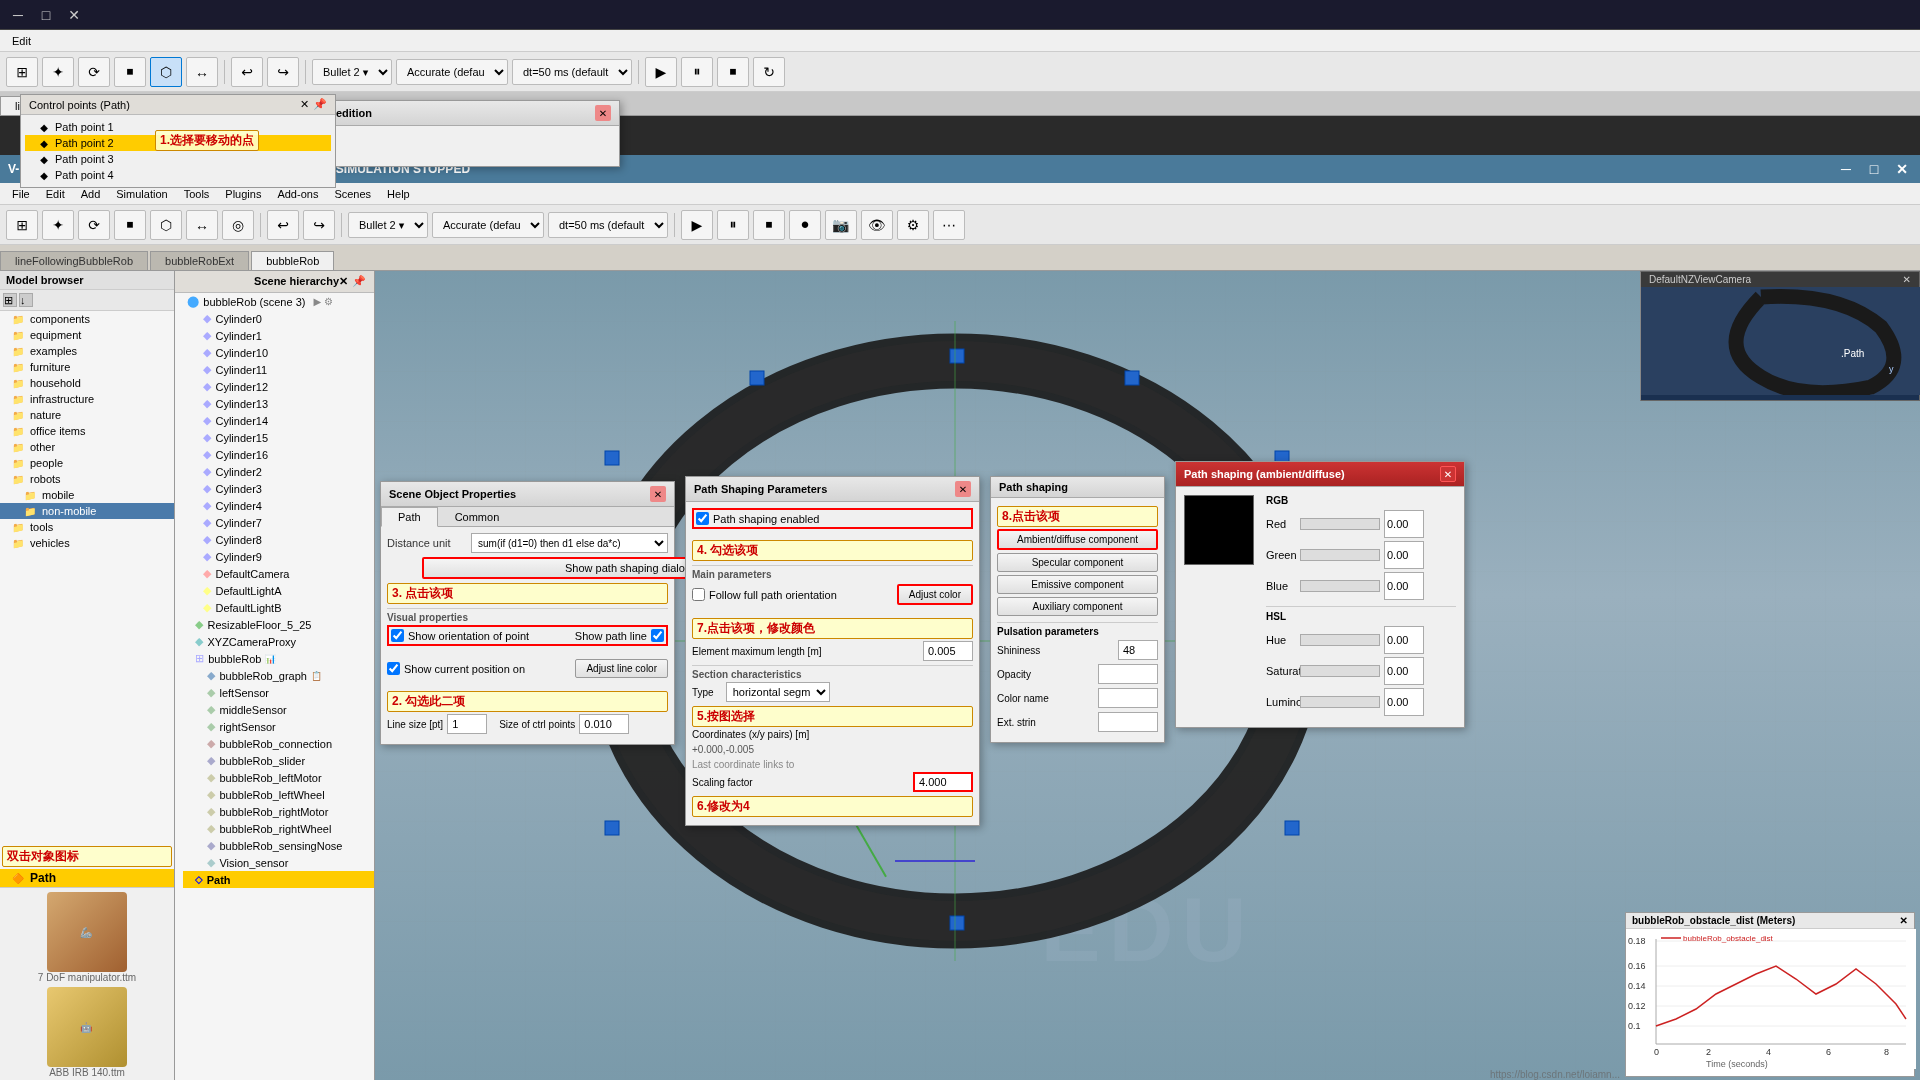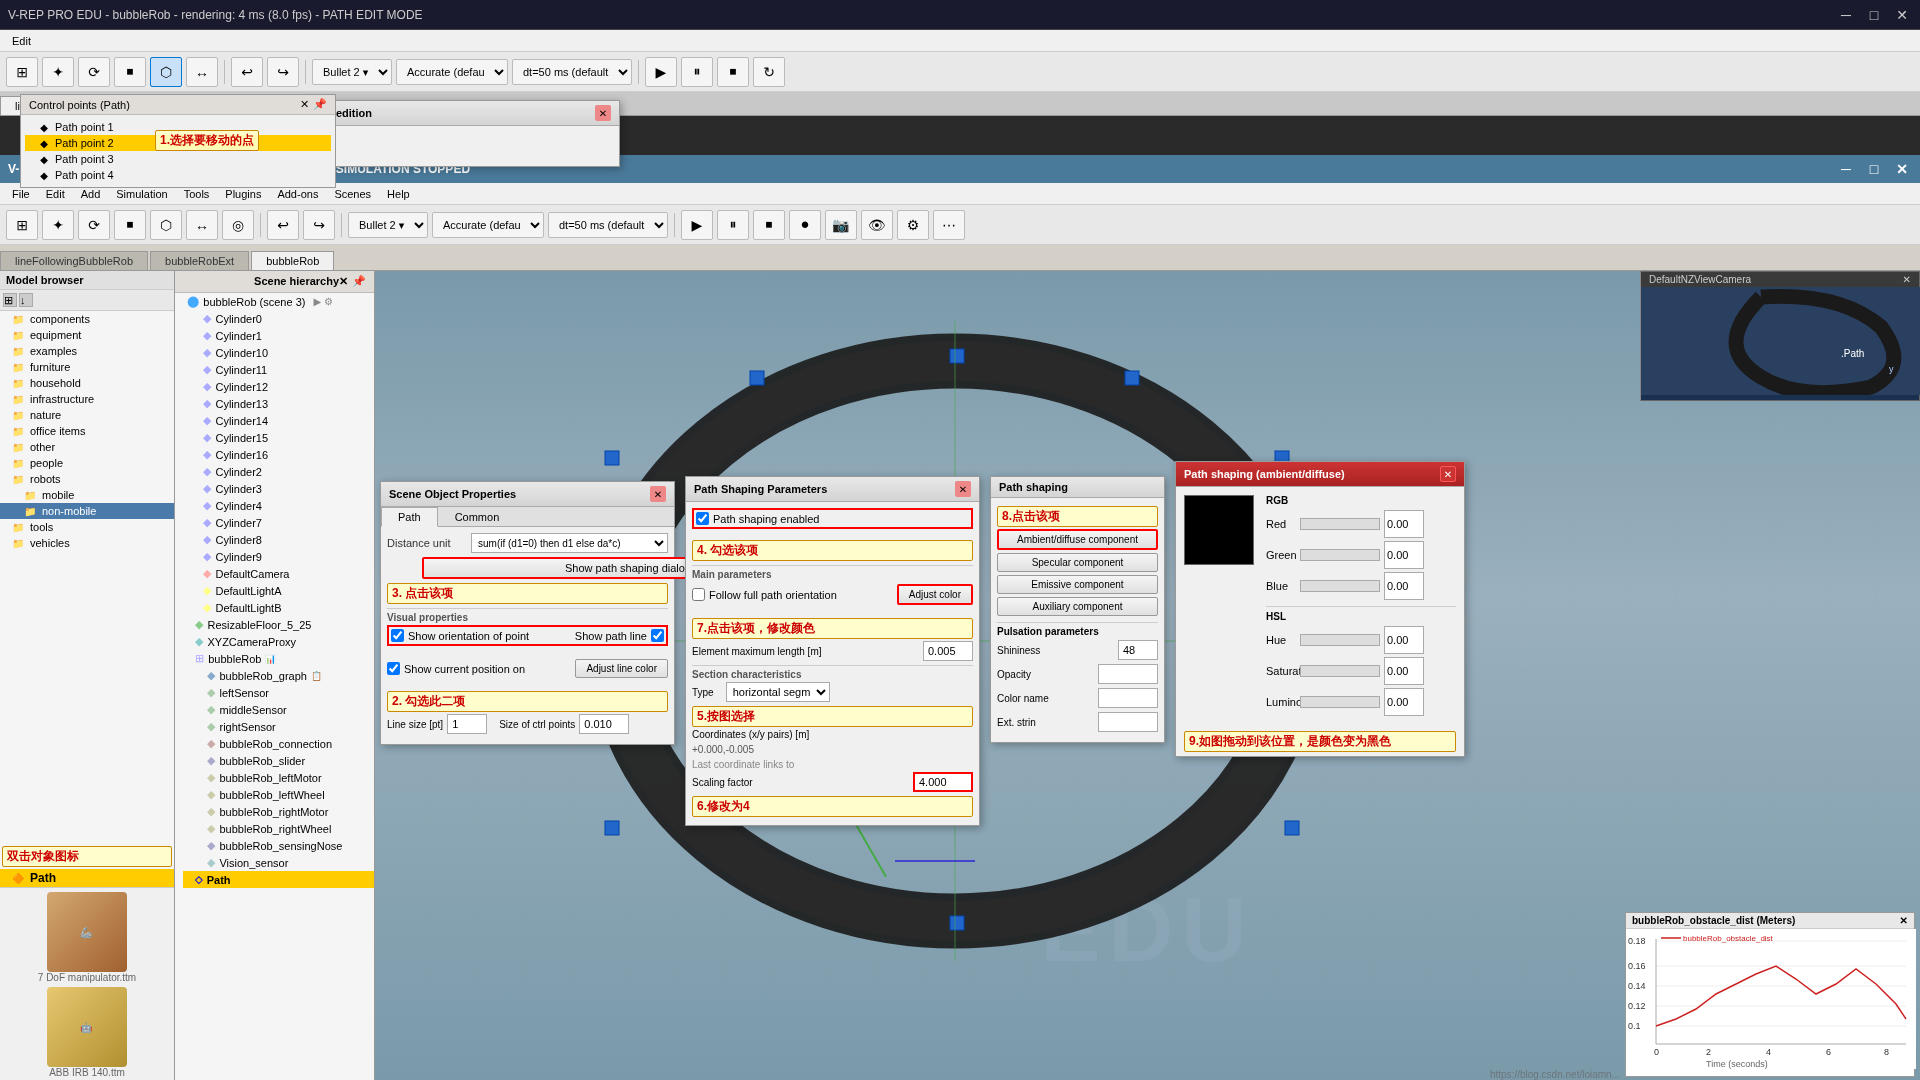--- a/index.html
+++ b/index.html
@@ -273,21 +273,20 @@
       border-radius: 2px;
       z-index: 100;
     }
   </style>
 </head>
 <body>
 
 <div style="position:absolute;top:0;left:0;width:1920px;height:1080px;">
 
   <div class="title-bar">
-    <span class="title-text">V-REP PRO EDU - bubbleRob - rendering: 4 ms (8.0 fps) - PATH EDIT MODE</span>
     <div class="win-controls">
       <div class="win-btn">─</div>
       <div class="win-btn">□</div>
       <div class="win-btn">✕</div>
     </div>
   </div>
 
   <div class="menu-bar">
     <div class="menu-item">Edit</div>
   </div>
@@ -814,23 +813,20 @@
               <input type="text" class="rgb-value" value="0.00" style="">
             </div>
             <div class="rgb-row">
               <span class="rgb-label">Luminosity</span>
               <div class="rgb-slider" style="cursor:pointer;"></div>
               <input type="text" class="rgb-value" value="0.00" style="">
             </div>
           </div>
         </div>
 
-        <div style="padding:4px 8px;">
-          <div class="anno" style="position:relative;top:auto;left:auto;">9.如图拖动到该位置，是颜色变为黑色</div>
-        </div>
       </div>
 
       <div style="position:absolute;bottom:2px;right:300px;font-size:10px;color:#666;opacity:0.7;">https://blog.csdn.net/loiamn...</div>
 
     </div>
 
   </div>
 
 </div>
 

